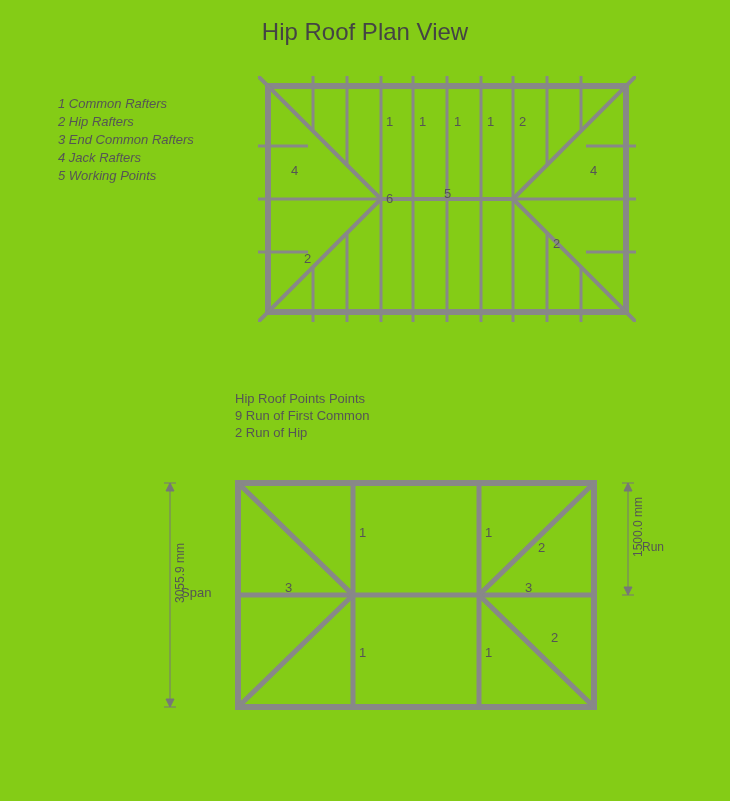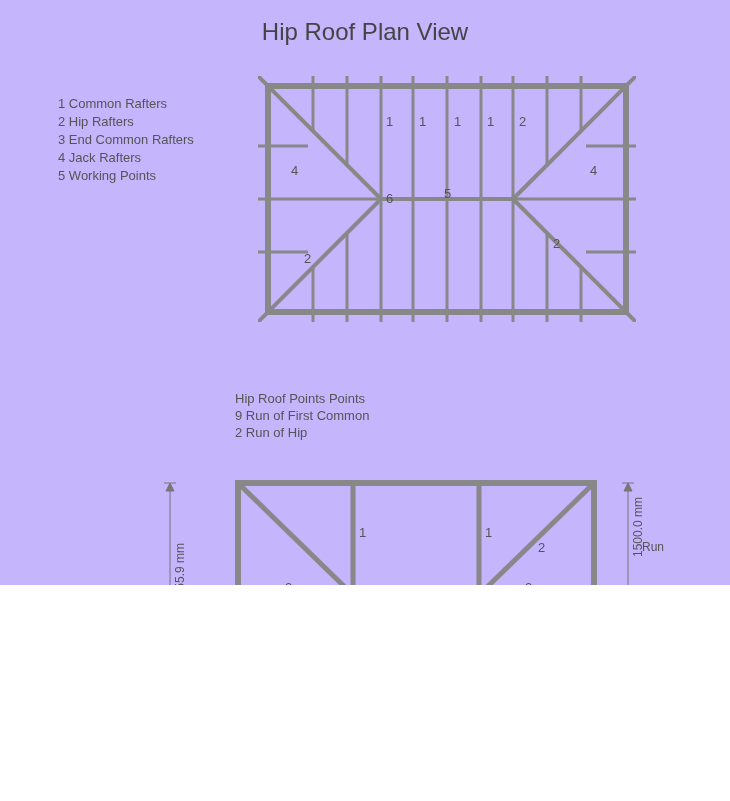--- a/index.html
+++ b/index.html
@@ -4,42 +4,42 @@
 <style>
   html, body {
     margin: 0;
     padding: 0;
     background: #ffffff;
     font-family: Arial, Helvetica, sans-serif;
     color: #444;
   }
   .page {
     width: 730px;
-    height: 585px;
+    height: 801px;
     position: relative;
-    background: #c4b5fd;
+    background: #84cc16;
   }
   .title {
     position: absolute;
     left: 0;
     right: 0;
     top: 18px;
     text-align: center;
     font-size: 24px;
     color: #444;
   }
   .legend {
     position: absolute;
     left: 58px;
     top: 95px;
     font-size: 13px;
     line-height: 18px;
     color: #555;
   }
-  .legend div { white-space: nowrap; }
+  .legend div { white-space: nowrap; font-style: italic; }
   .diagram1 {
     position: absolute;
     left: 258px;
     top: 76px;
     width: 378px;
     height: 246px;
   }
   .sublegend {
     position: absolute;
     left: 235px;

